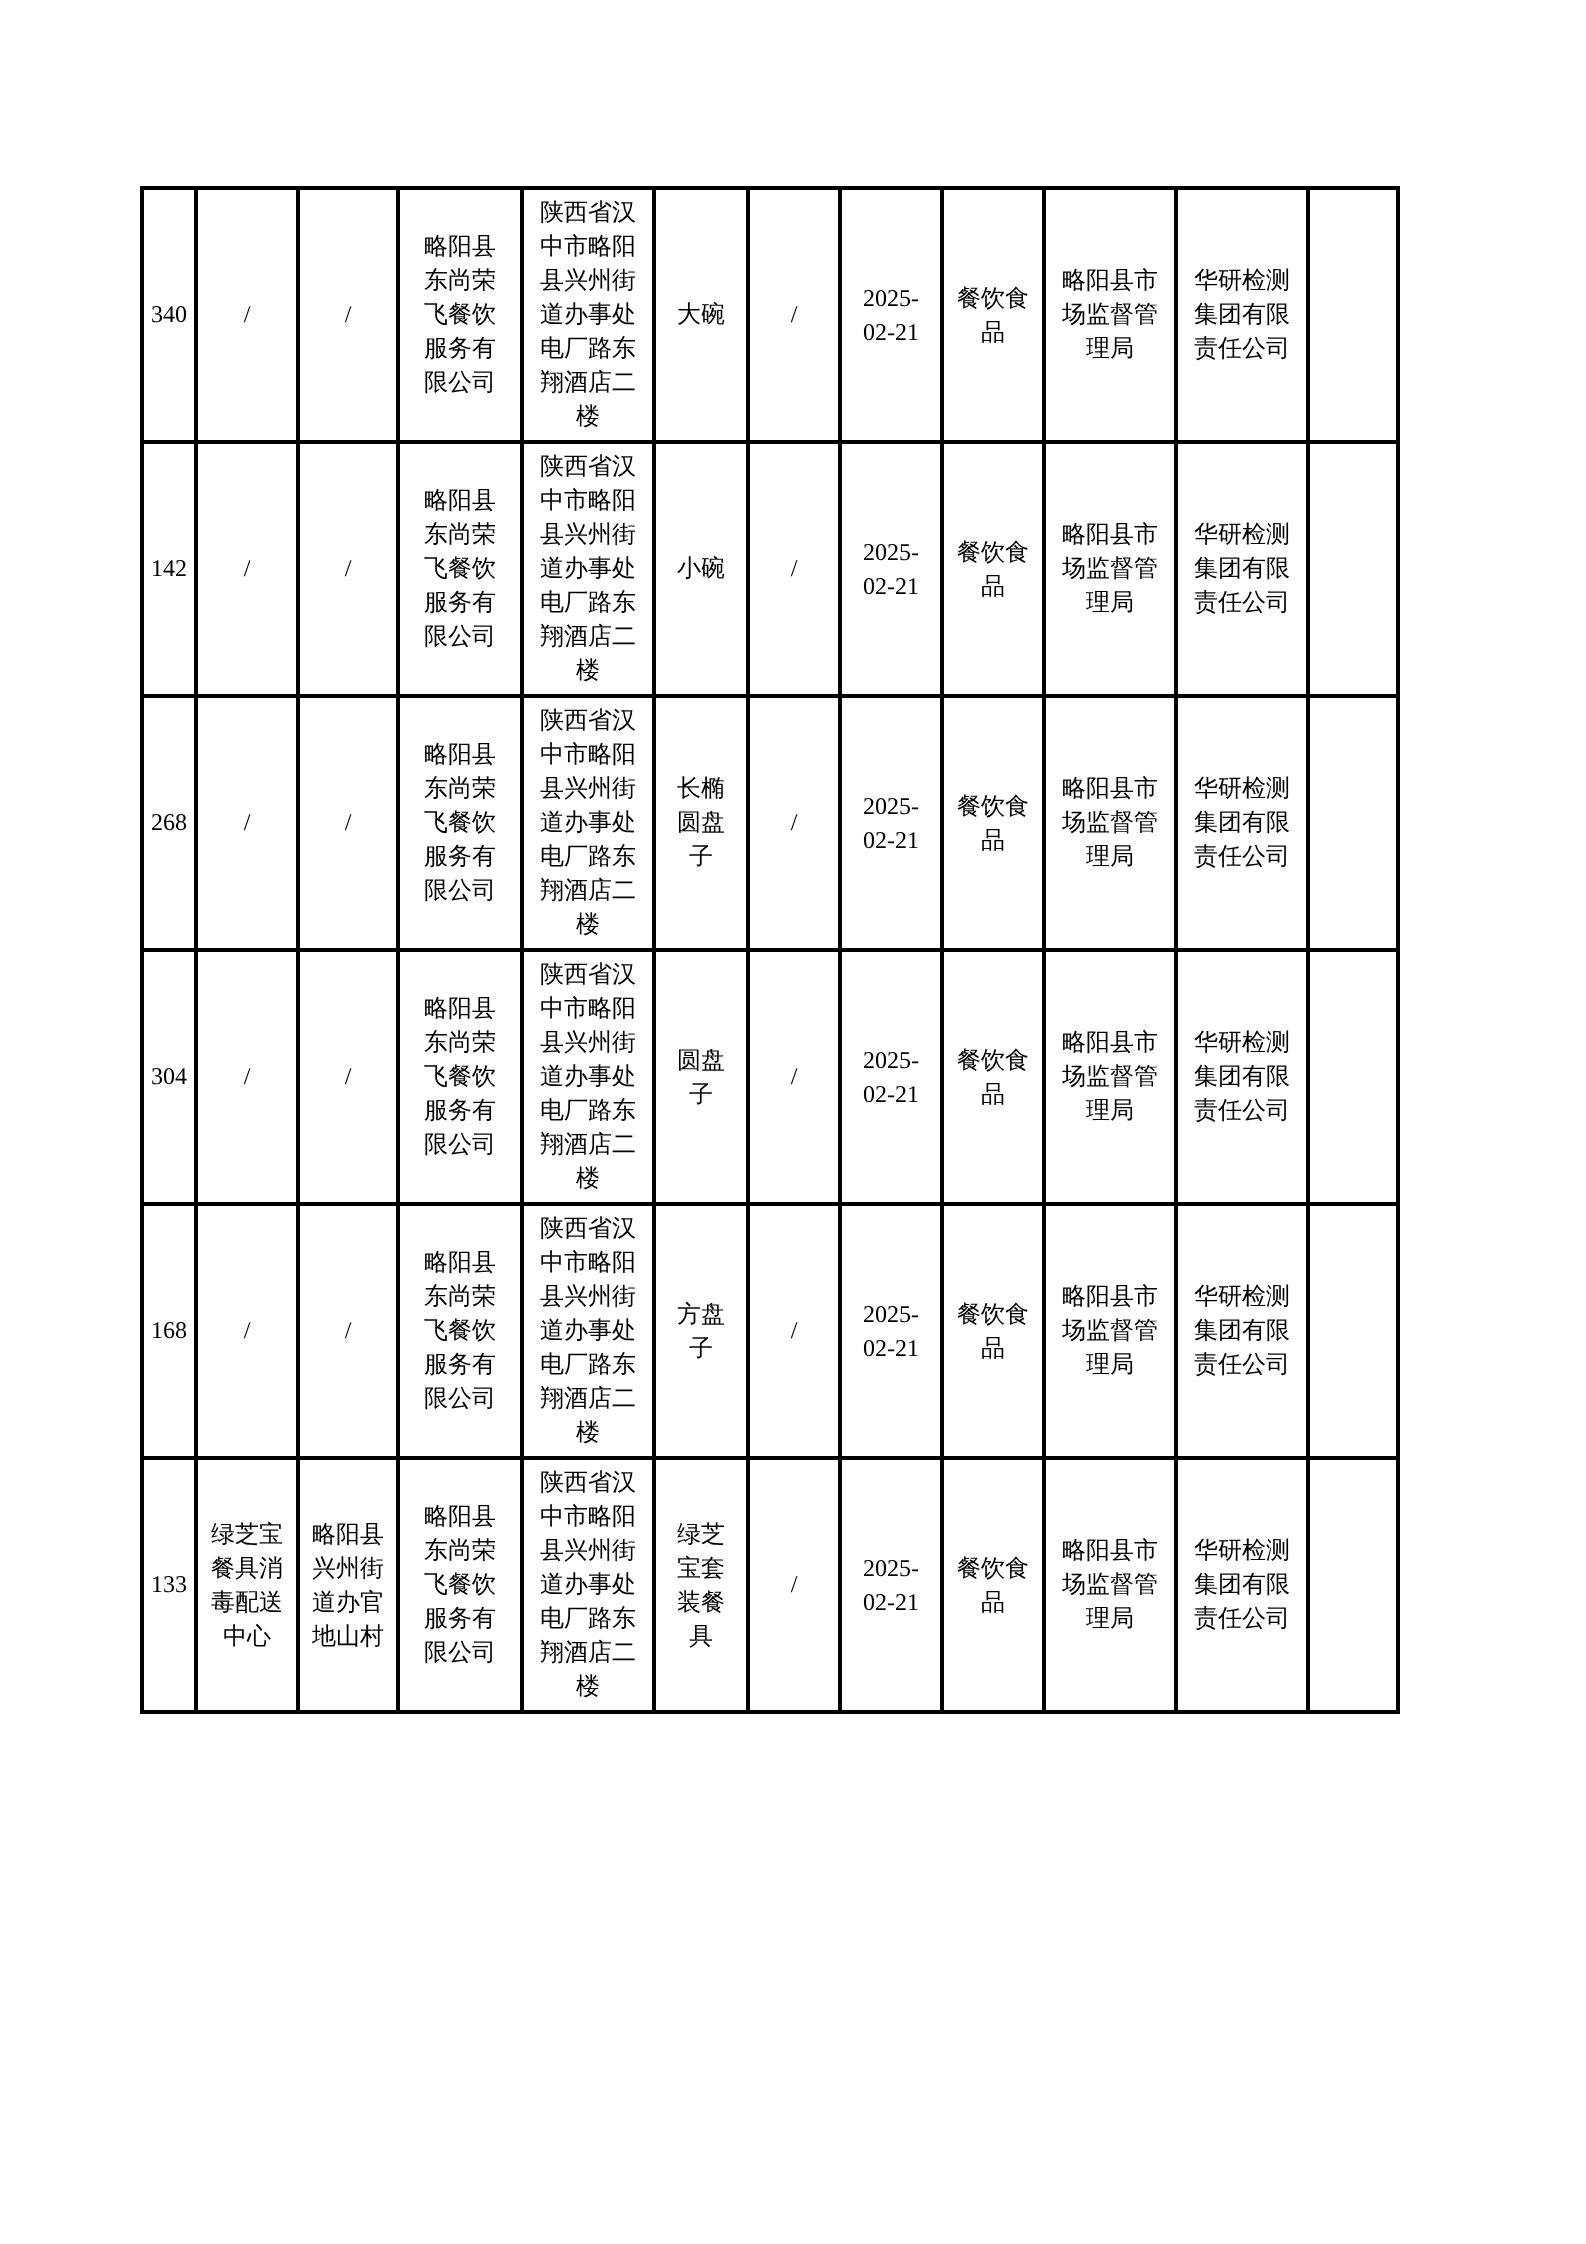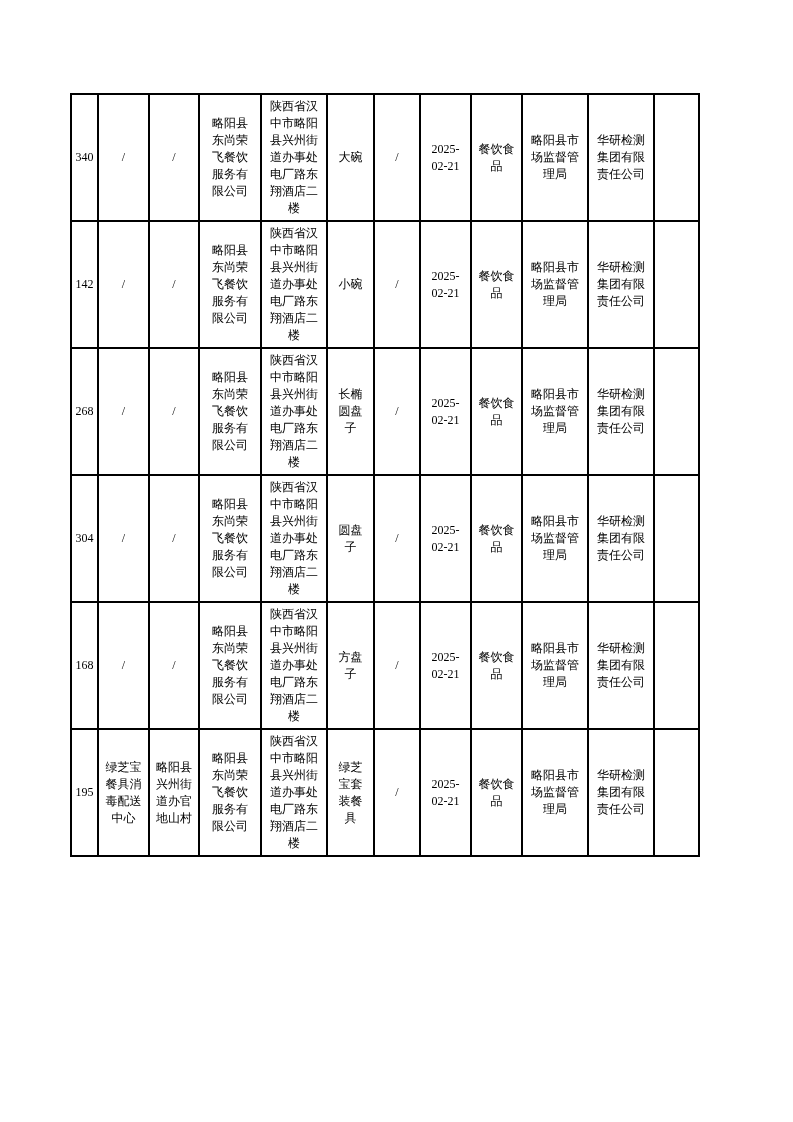--- a/index.html
+++ b/index.html
@@ -213,21 +213,21 @@
 品</td>
         <td>略阳县市
 场监督管
 理局</td>
         <td>华研检测
 集团有限
 责任公司</td>
         <td></td>
       </tr>
       <tr>
-        <td>195</td>
+        <td>133</td>
         <td>绿芝宝
 餐具消
 毒配送
 中心</td>
         <td>略阳县
 兴州街
 道办官
 地山村</td>
         <td>略阳县
 东尚荣

